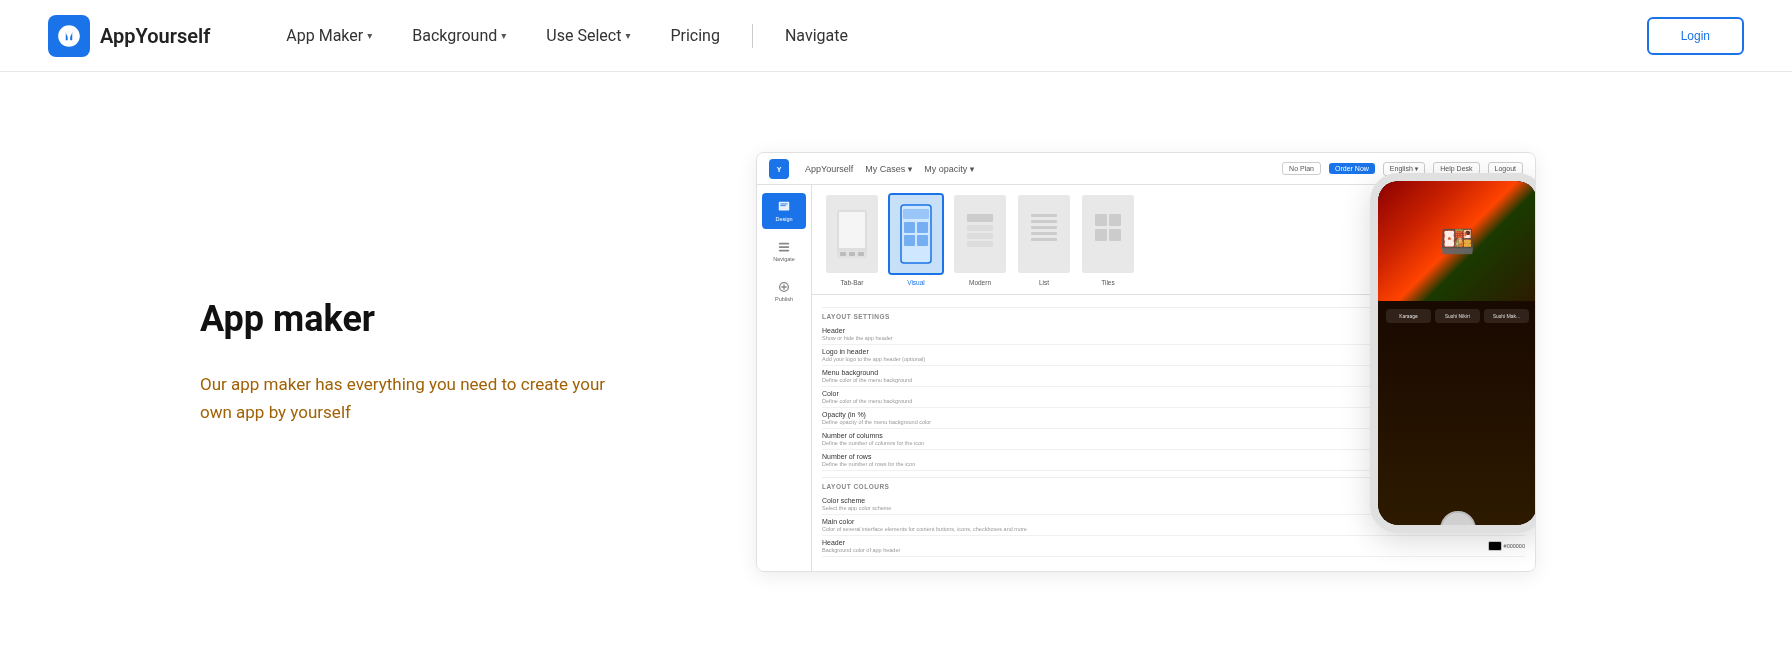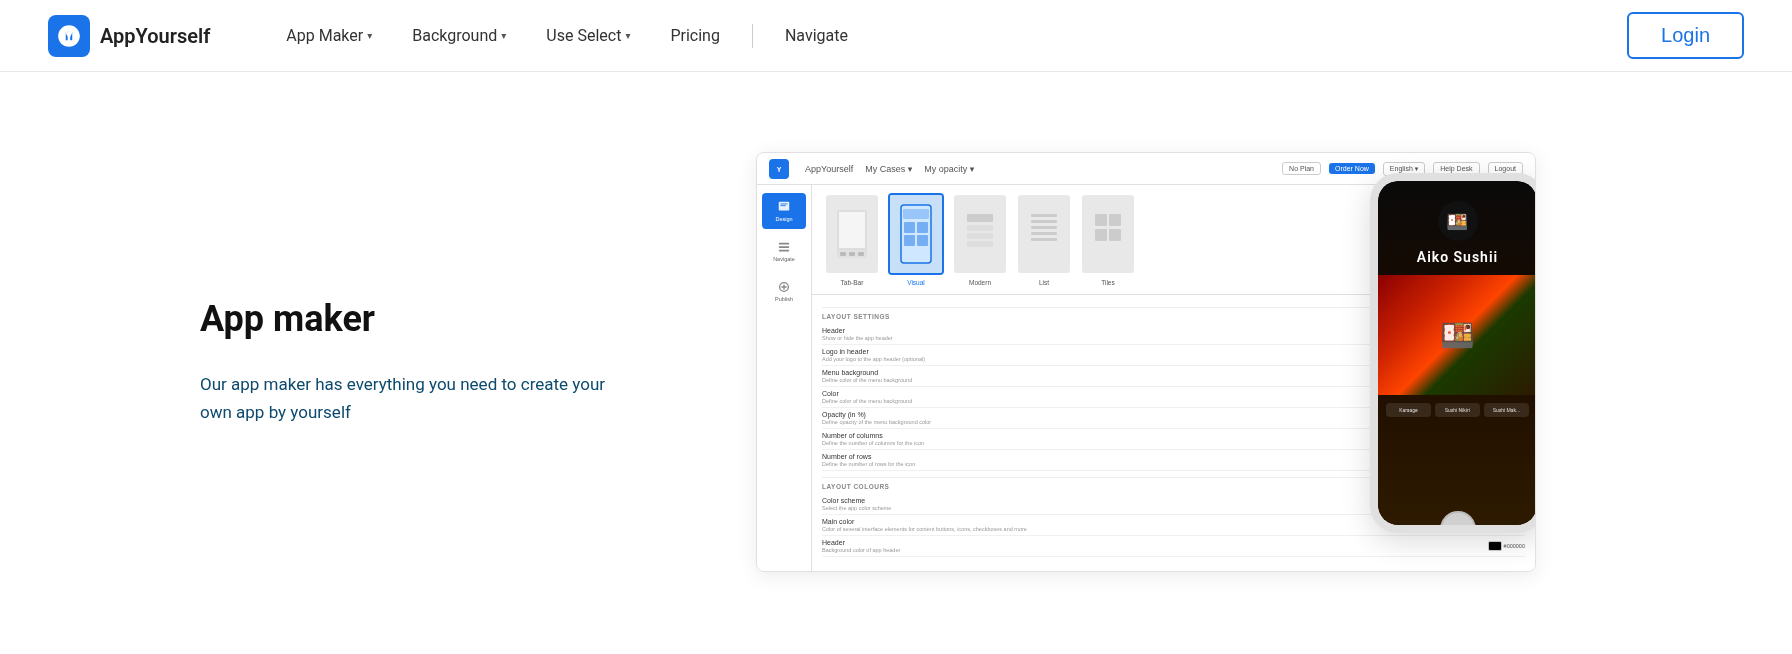--- a/index.html
+++ b/index.html
@@ -92,21 +92,21 @@
       gap: 16px;
       margin-left: auto;
     }
 
     .login-btn {
       padding: 10px 32px;
       border: 2px solid #1a73e8;
       border-radius: 6px;
       background: transparent;
       color: #1a73e8;
-      font-size: 20px;
+      font-size: 12px;
       font-weight: 500;
       cursor: pointer;
     }
 
     
     .hero {
       display: flex;
       align-items: center;
       padding: 40px 180px 40px 200px;
       min-height: 580px;
@@ -129,21 +129,21 @@
 
     .hero-subtitle {
       font-size: 26px;
       font-weight: 400;
       color: #222;
       line-height: 1.4;
     }
 
     .hero-description {
       font-size: 17px;
-      color: #0c4a6e;
+      color: #a16207;
       line-height: 1.6;
       margin-top: 10px;
     }
 
     .cta-button {
       display: inline-flex;
       align-items: center;
       justify-content: center;
       background: #1a73e8;
       color: white;
@@ -879,24 +879,20 @@
                 </div>
               </div>
             </div>
           </div>
         </div>
       </div>
 
       <div class="phone-mockup">
         <div class="phone-screen">
           <div class="phone-sushi-bg">
-            <div class="phone-app-header">
-              <div class="phone-app-logo"></div>
-              <div class="phone-app-title">Aiko Sushii</div>
-            </div>
             <div class="phone-food-image">
               <div class="phone-food-overlay">
                 <span class="sushi-decor">🍱</span>
               </div>
             </div>
             <div class="phone-menu-items">
               <div class="phone-menu-item">
                 <div class="phone-menu-text">Karaage</div>
               </div>
               <div class="phone-menu-item">

